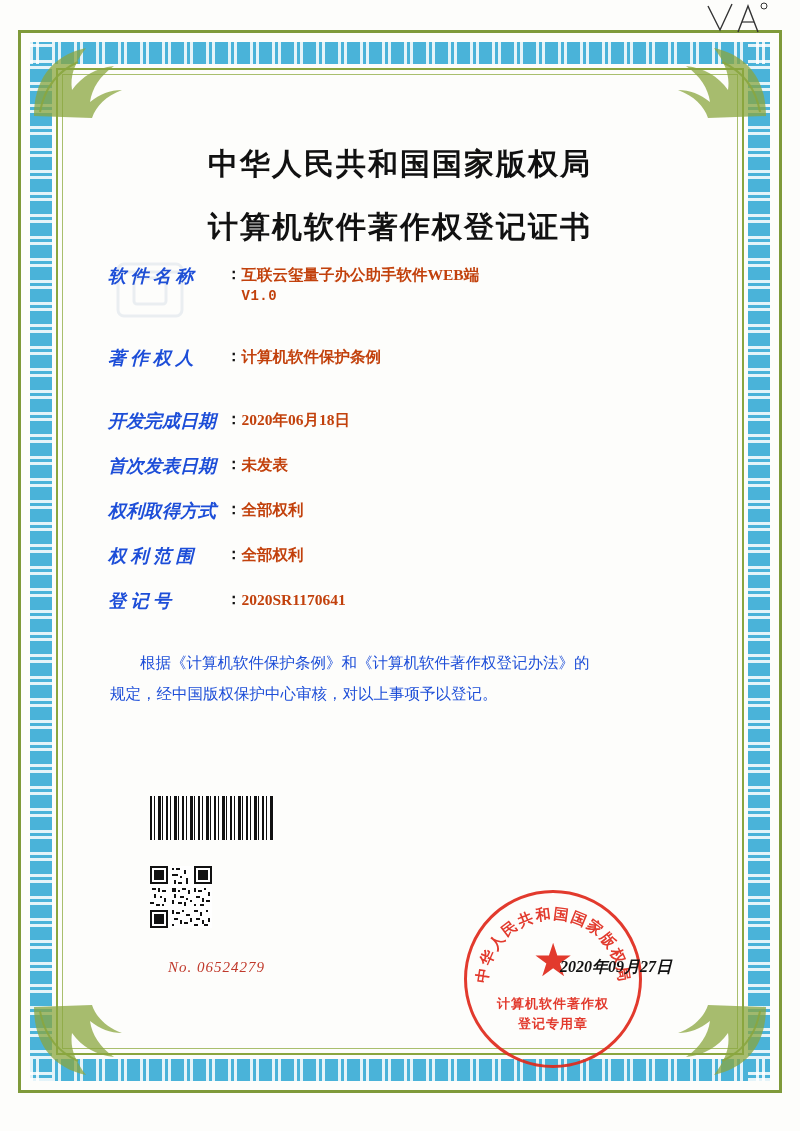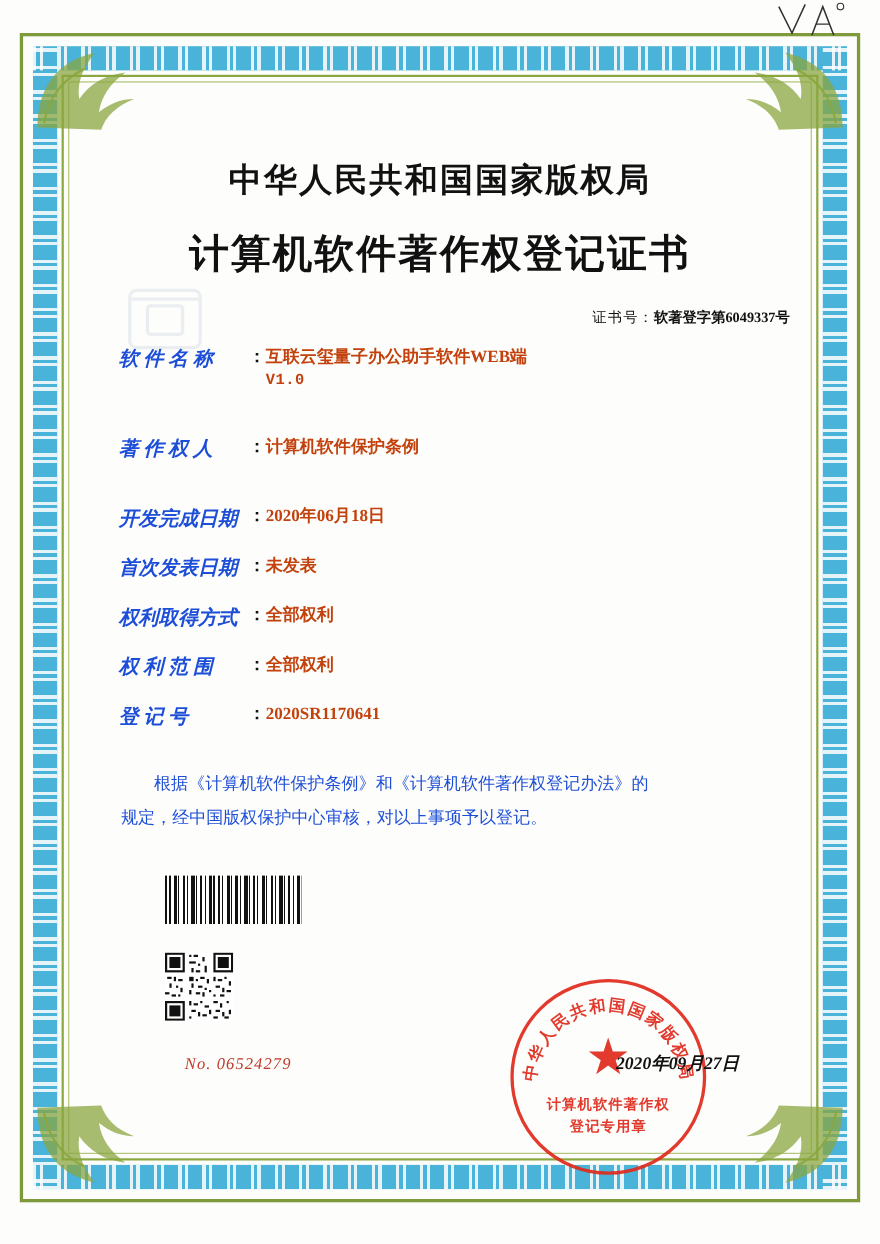--- a/index.html
+++ b/index.html
@@ -130,21 +130,21 @@
     font-weight: bold;
     font-size: 30px;
     letter-spacing: 2px;
     color: #111;
     margin-top: 48px;
   }
   .title-sub {
     text-align: center;
     font-family: "Liberation Serif", serif;
     font-weight: bold;
-    font-size: 36px;
+    font-size: 30px;
     letter-spacing: 2px;
     color: #111;
     margin-top: 22px;
   }
 
   .cert-no {
     text-align: right;
     font-family: "Liberation Serif", serif;
     font-size: 13px;
     font-weight: bold;
@@ -369,23 +369,20 @@
       <svg viewBox="0 0 84 84" xmlns="http://www.w3.org/2000/svg">
         <rect x="10" y="18" width="64" height="52" rx="6" fill="none" stroke="#4a6fa5" stroke-width="3"></rect>
         <rect x="26" y="32" width="32" height="26" rx="3" fill="none" stroke="#4a6fa5" stroke-width="3"></rect>
         <path d="M10 26 H74" stroke="#4a6fa5" stroke-width="3"></path>
       </svg>
     </div>
 
     <div class="title-main">中华人民共和国国家版权局</div>
     <div class="title-sub">计算机软件著作权登记证书</div>
 
-    <div class="cert-no">
-      <span class="cn-label">证书号：</span><span>软著登字第6049337号</span>
-    </div>
 
     <div class="fields">
 
       <div class="field-row">
         <div class="field-label">软 件 名 称</div>
         <div class="field-colon">：</div>
         <div class="field-value">
           <span>互联云玺量子办公助手软件WEB端</span>
           <span class="line2">V1.0</span>
         </div>

